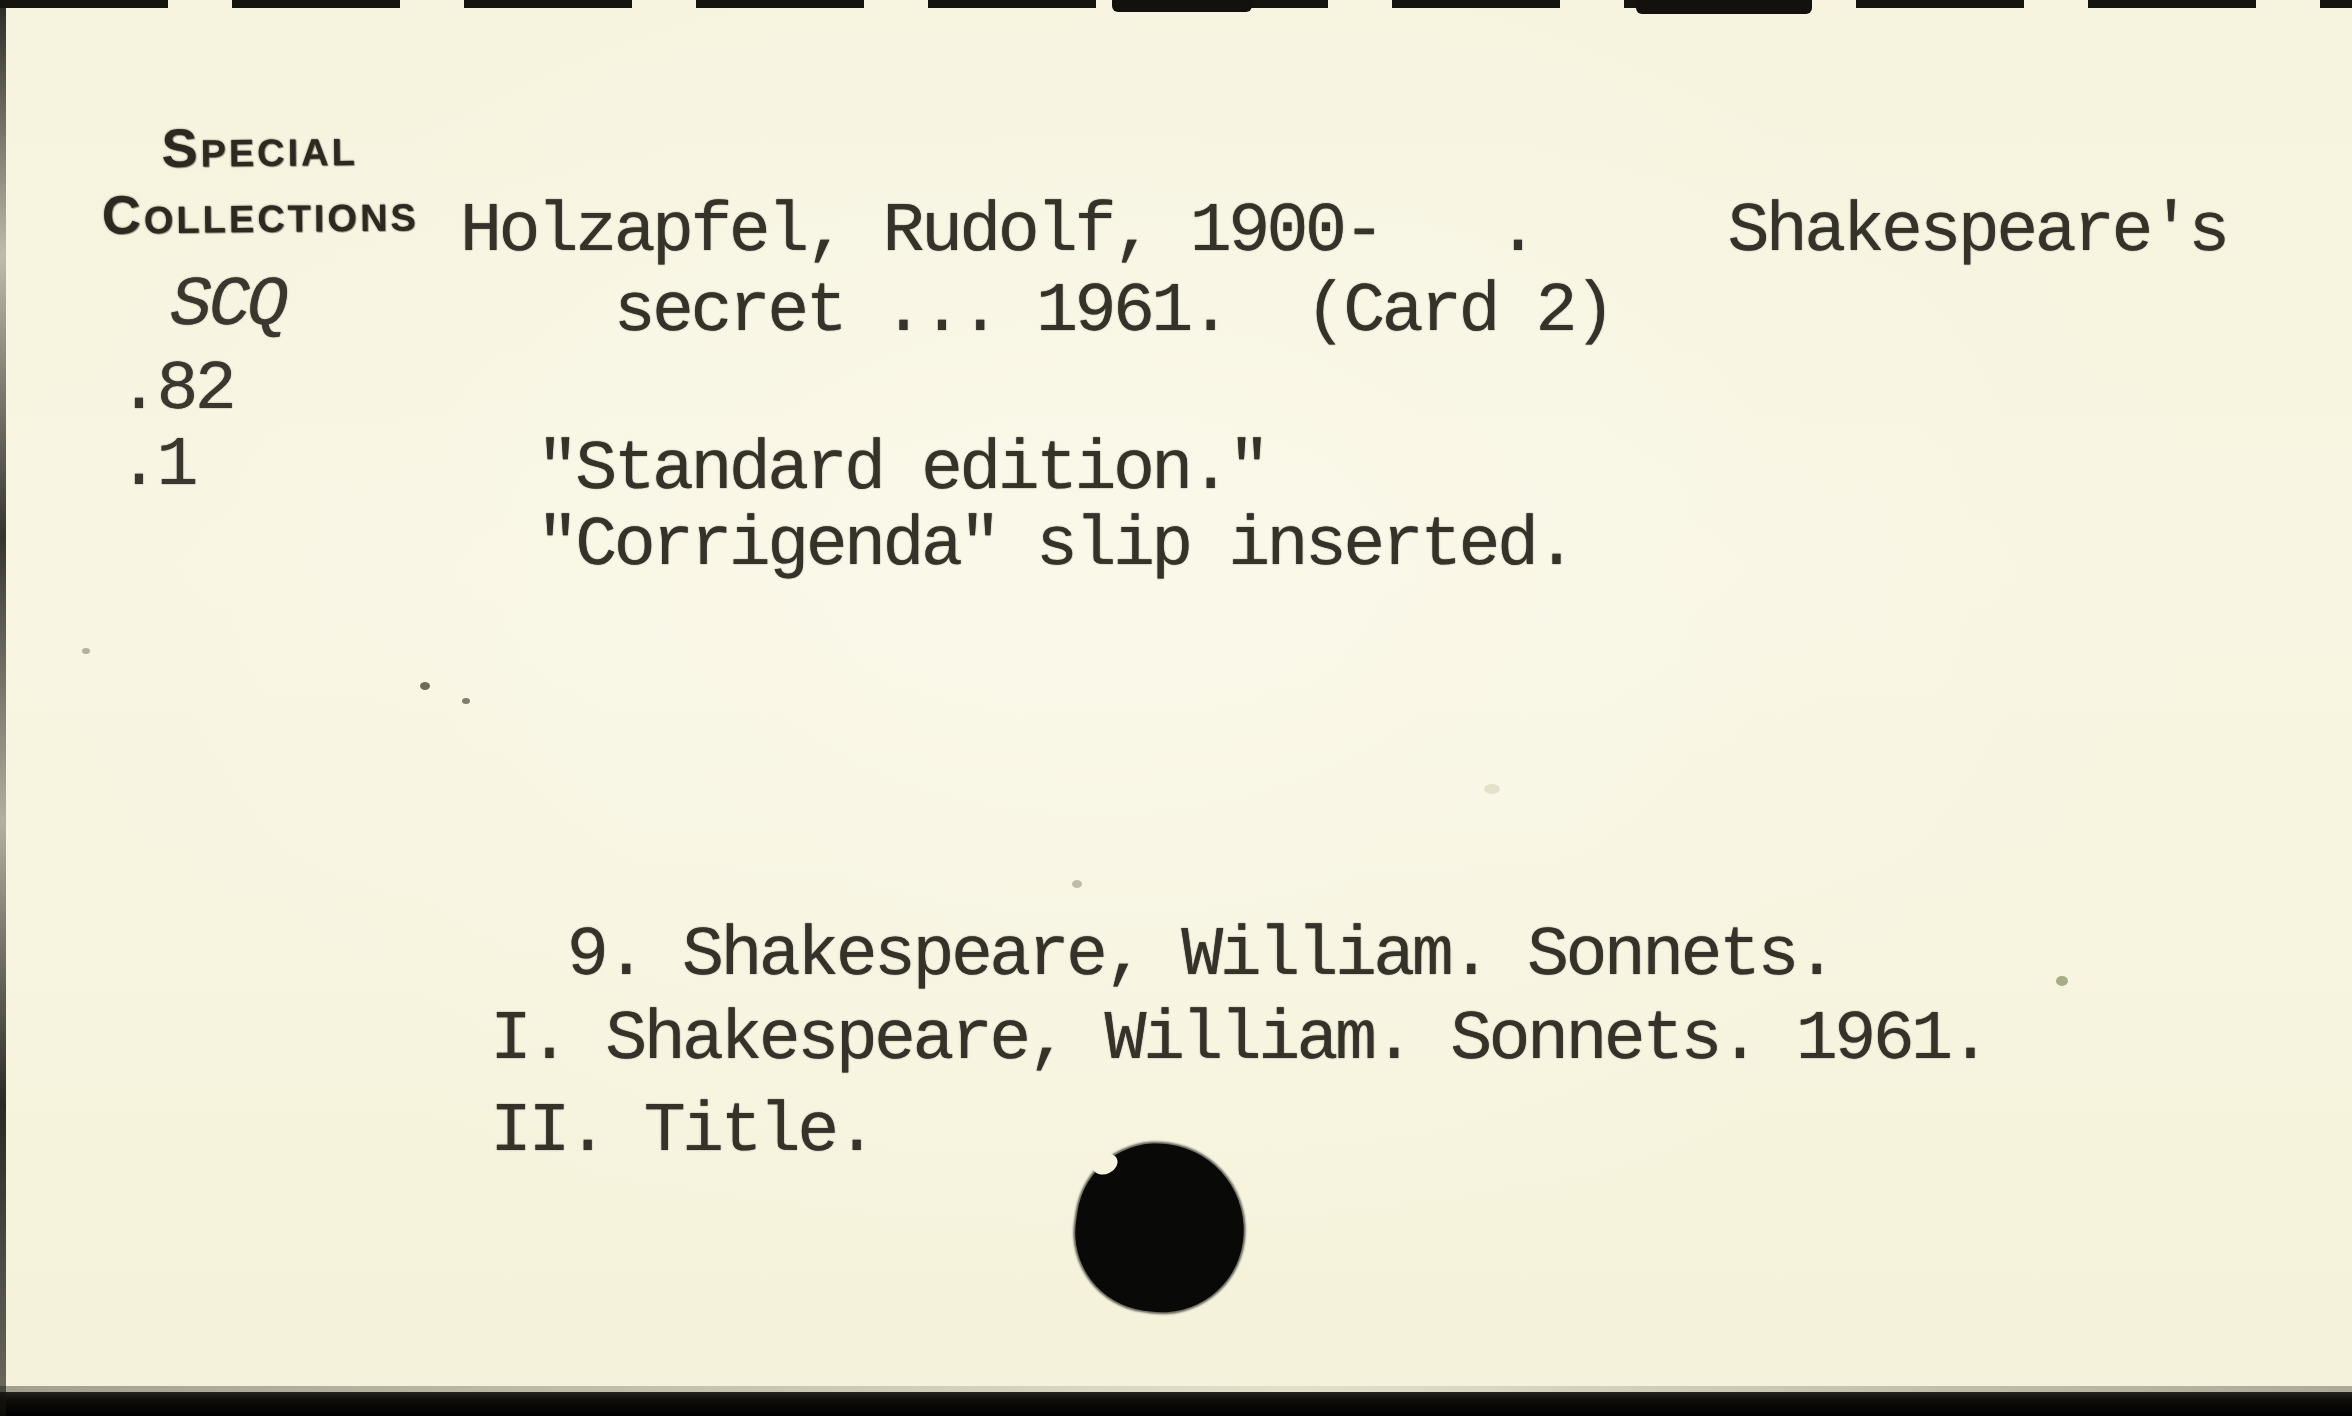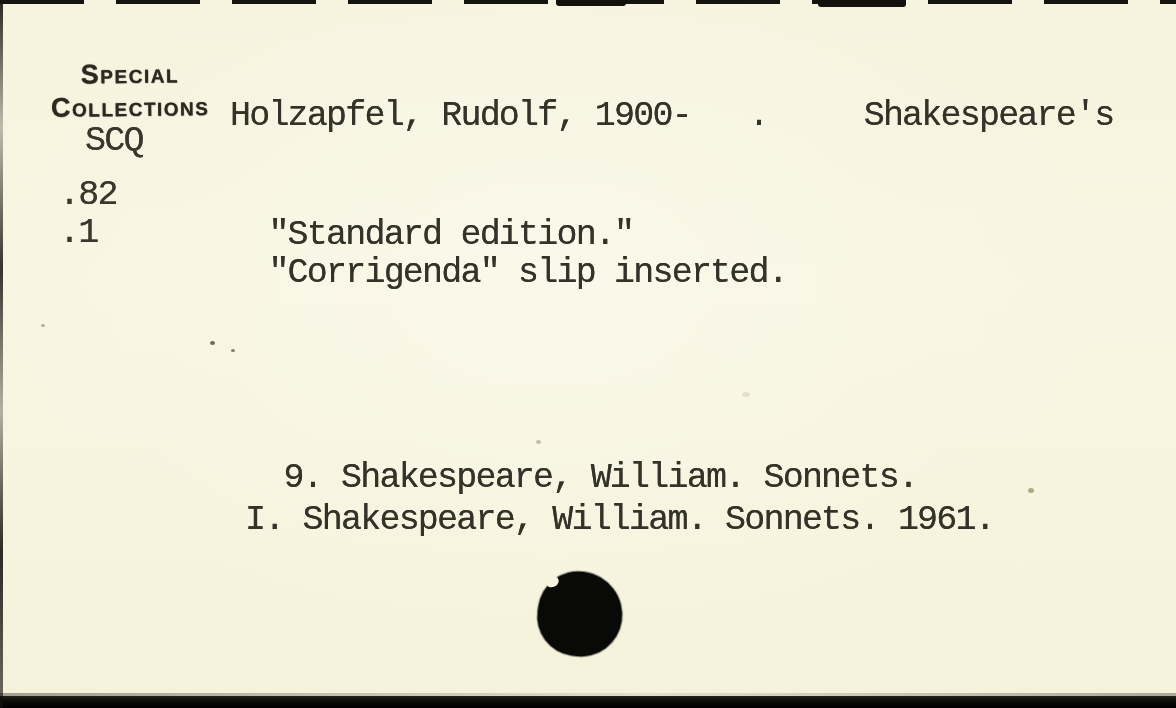--- a/index.html
+++ b/index.html
@@ -89,30 +89,32 @@
   <div class="edge-bottom-shadow"></div>
   <div class="edge-bottom"></div>
   <div class="edge-left"></div>
   <div class="edge-right-strip"></div>
 
   <div class="stamp">
     <div>Special</div>
     <div>Collections</div>
   </div>
 
-  <div class="tw callnum" style="left:85px;top:124px;">SCQ</div>
+  <div class="tw callnum" style="left:85px;top:136px;font-style:italic;">SCQ</div>
   <div class="tw callnum" style="left:59px;top:178px;text-align:right;">.82</div>
   <div class="tw callnum" style="left:59px;top:216px;">.1</div>
 
   <div class="tw" style="left:230px;top:99px;">Holzapfel, Rudolf, 1900-   .     Shakespeare's</div>
+  <div class="tw" style="left:230px;top:139px;">    secret ... 1961.  (Card 2)</div>
   <div class="tw" style="left:230px;top:218px;">  "Standard edition."</div>
   <div class="tw" style="left:230px;top:256px;">  "Corrigenda" slip inserted.</div>
 
   <div class="tw" style="left:245px;top:461px;">  9. Shakespeare, William. Sonnets.</div>
   <div class="tw" style="left:245px;top:503px;">I. Shakespeare, William. Sonnets. 1961.</div>
+  <div class="tw" style="left:245px;top:549px;">II. Title.</div>
 
   <div class="hole"></div>
   <div class="hole-notch"></div>
 
   <div class="speck" style="left:210px;top:341px;width:5px;height:4px;background:#6f6b5c;"></div>
   <div class="speck" style="left:231px;top:349px;width:4px;height:3px;background:#817d6c;"></div>
   <div class="speck" style="left:536px;top:440px;width:5px;height:4px;background:#c0bcab;"></div>
   <div class="speck" style="left:1028px;top:488px;width:6px;height:5px;background:#a8ad88;"></div>
   <div class="speck" style="left:41px;top:324px;width:4px;height:3px;background:#b5b1a0;"></div>
   <div class="speck" style="left:742px;top:392px;width:8px;height:5px;background:#e4e1cb;"></div>

